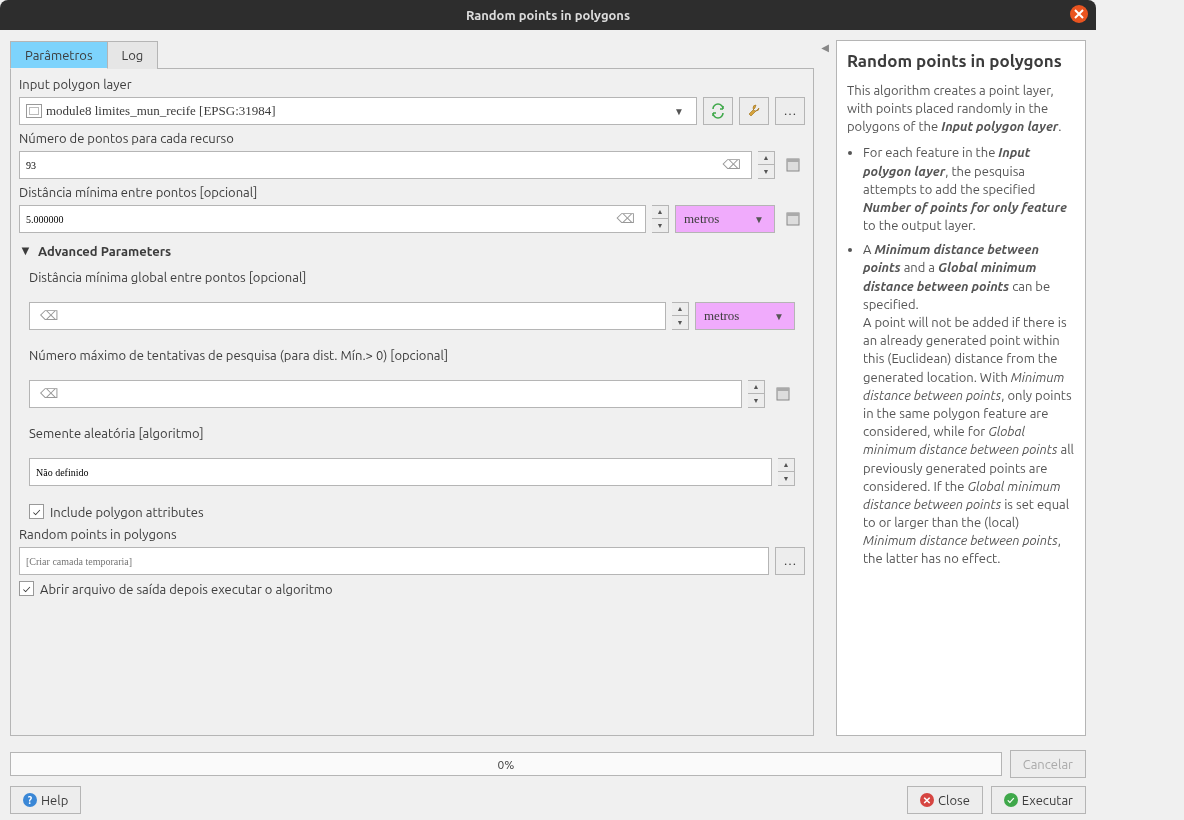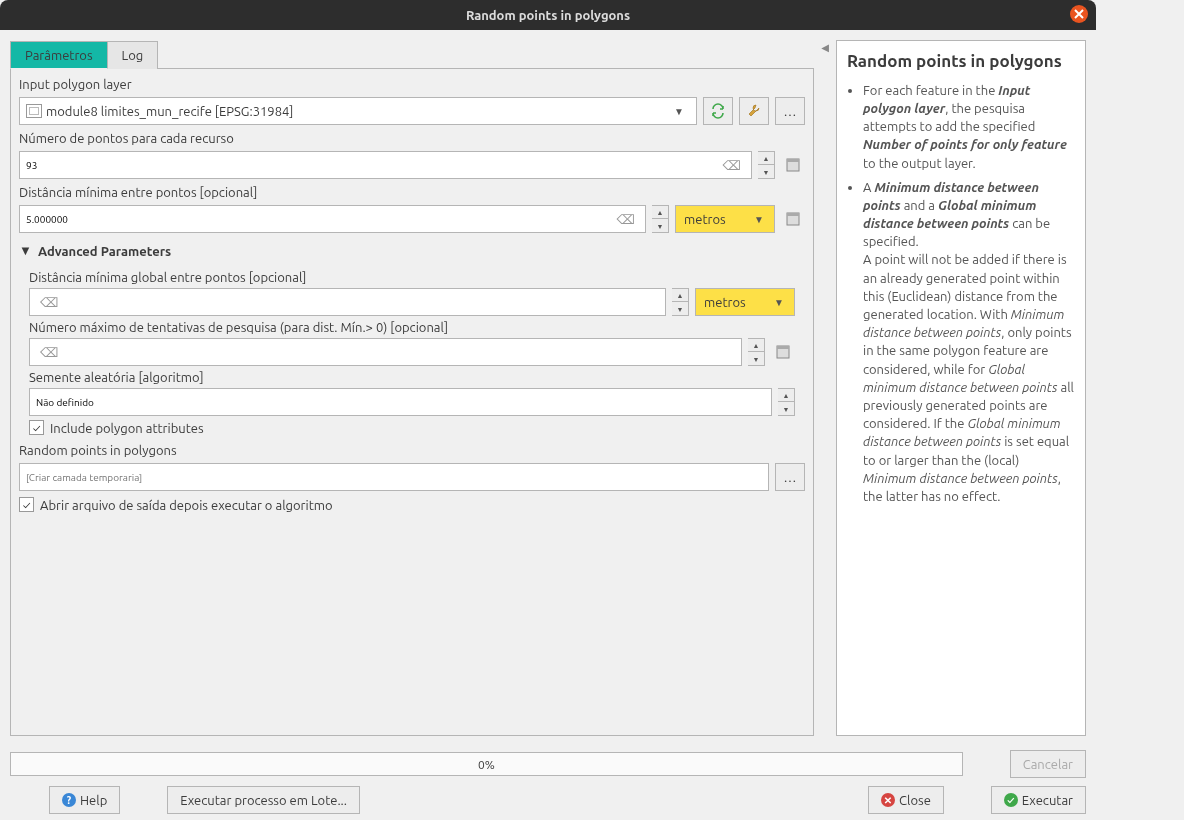--- a/index.html
+++ b/index.html
@@ -5,52 +5,52 @@
 * { box-sizing: border-box; margin: 0; padding: 0; }
 body { font-family: "Ubuntu", "Segoe UI", sans-serif; font-size: 13px; background: #f0f0f0; color: #3c3c3c; }
 .window { width: 1096px; height: 820px; background: #f0f0f0; display: flex; flex-direction: column; border-radius: 8px 8px 0 0; overflow: hidden; }
 .titlebar { background: #2d2d2d; color: #dcdcdc; height: 30px; display: flex; align-items: center; justify-content: center; position: relative; font-weight: bold; }
 .titlebar .close { position: absolute; right: 8px; top: 5px; width: 18px; height: 18px; background: #e95420; border-radius: 50%; display: flex; align-items: center; justify-content: center; color: #fff; font-size: 11px; cursor: pointer; }
 .body { flex: 1; display: flex; flex-direction: column; padding: 10px 10px 6px 10px; }
 .main-row { flex: 1; display: flex; gap: 6px; min-height: 0; }
 .left-col { flex: 1; display: flex; flex-direction: column; min-width: 0; }
 .tabs { display: flex; }
 .tab { padding: 6px 14px; border: 1px solid #b5b5b5; background: #e6e6e6; border-bottom: none; margin-right: -1px; position: relative; top: 1px; cursor: pointer; }
-.tab.active { background: #14b8a6; border-bottom: 1px solid #f0f0f0; z-index: 2; }
+.tab.active { background: #7dd3fc; border-bottom: 1px solid #f0f0f0; z-index: 2; }
 .tab-content { border: 1px solid #b5b5b5; padding: 8px 8px; display: flex; flex-direction: column; gap: 6px; flex: 1; overflow: auto; }
 .label { color: #3c3c3c; }
-.row { display: flex; gap: 6px; align-items: center; }
+.row { display: flex; gap: 6px; align-items: center; font-family: Liberation Serif, serif; }
 .input-text { flex: 1; background: #fff; border: 1px solid #b5b5b5; height: 28px; padding: 2px 6px; display: flex; align-items: center; }
 .input-text input { border: none; outline: none; width: 100%; font-size: 10px; font-family: inherit; }
 .input-text .clear { color: #999; font-size: 13px; cursor: pointer; padding: 0 4px; }
 .dropdown-arrow { color: #555; font-size: 10px; padding: 0 6px; }
 .spin-btns { display: flex; flex-direction: column; border: 1px solid #b5b5b5; border-left: none; height: 28px; }
 .spin-btns div { width: 16px; height: 13px; display: flex; align-items: center; justify-content: center; font-size: 7px; color: #555; background: #ededed; cursor: pointer; }
 .spin-btns div:first-child { border-bottom: 1px solid #b5b5b5; }
 .btn-icon { width: 30px; height: 28px; border: 1px solid #b5b5b5; background: #ededed; display: flex; align-items: center; justify-content: center; cursor: pointer; }
 .btn-icon.outer { width: 24px; border: none; background: transparent; }
-.select-box { background: #fde047; border: 1px solid #b5b5b5; height: 28px; display: flex; align-items: center; padding: 0 4px 0 8px; cursor: pointer; min-width: 100px; }
+.select-box { background: #f0abfc; border: 1px solid #b5b5b5; height: 28px; display: flex; align-items: center; padding: 0 4px 0 8px; cursor: pointer; min-width: 100px; }
 .select-box span:first-child { flex: 1; }
 .adv-header { display: flex; align-items: center; gap: 6px; font-weight: bold; padding: 4px 0; cursor: pointer; }
-.adv-body { border: none; padding: 2px 10px; display: flex; flex-direction: column; gap: 4px; }
+.adv-body { border: none; padding: 2px 10px; display: flex; flex-direction: column; gap: 18px; }
 .checkbox-row { display: flex; align-items: center; gap: 6px; }
 .checkbox { width: 15px; height: 15px; border: 1px solid #999; background: #fff; display: flex; align-items: center; justify-content: center; font-size: 11px; }
 .checkbox.disabled { background: #e8e8e8; border-color: #ccc; }
 .checkbox.checked::before { content: "✓"; color: #333; }
 .disabled-text { color: #aaa; }
 .collapse-handle { width: 10px; display: flex; align-items: flex-start; justify-content: center; color: #888; font-size: 10px; cursor: pointer; padding-top: 2px; }
 .right-col { width: 250px; border: 1px solid #b5b5b5; background: #fff; padding: 8px 10px; overflow: auto; line-height: 1.4; }
 .right-col h2 { font-size: 17px; margin-bottom: 8px; font-weight: bold; }
 .right-col p { margin-bottom: 8px; color: #555; }
 .right-col ul { margin-left: 16px; }
 .right-col li { margin-bottom: 6px; color: #555; list-style: disc; }
 .bottom { display: flex; flex-direction: column; gap: 8px; padding-top: 14px; }
 .progress-row { display: flex; gap: 8px; align-items: center; }
 .progress { flex: 1; height: 24px; border: 1px solid #b5b5b5; background: #fafafa; display: flex; align-items: center; justify-content: center; font-size: 12px; }
-.btn { height: 28px; padding: 0 12px; border: 1px solid #b5b5b5; background: #ededed; display: flex; align-items: center; gap: 4px; cursor: pointer; margin-left: 39px; }
+.btn { height: 28px; padding: 0 12px; border: 1px solid #b5b5b5; background: #ededed; display: flex; align-items: center; gap: 4px; cursor: pointer; }
 .btn.disabled { color: #aaa; cursor: default; }
 .buttons-row { display: flex; }
 .buttons-row .left { display: flex; gap: 8px; }
 .buttons-row .right { margin-left: auto; display: flex; gap: 8px; }
 .ico-circle { width: 14px; height: 14px; border-radius: 50%; display: inline-flex; align-items: center; justify-content: center; color: #fff; font-size: 10px; font-weight: bold; }
 .ico-blue { background: #3a87d6; }
 .ico-red { background: #d64541; }
 .ico-green { background: #3fa84a; }
 svg.icon { width: 16px; height: 16px; }
 .layer-icon { display:inline-flex; width:16px; height:14px; border:1px solid #999; background:#fff; margin-right:4px; position:relative; }
@@ -208,20 +208,23 @@
             <span>Abrir arquivo de saída depois executar o algoritmo</span>
           </div>
 
         </div>
       </div>
 
       <div class="collapse-handle">◀</div>
 
       <div class="right-col">
         <h2>Random points in polygons</h2>
+        <p>
+          <span>This algorithm creates a point layer, with points placed randomly in the polygons of the </span><b><i><span>Input polygon layer</span></i></b>.
+        </p>
         <ul>
           <li>
             <span>For each feature in the </span><b><i><span>Input polygon layer</span></i></b><span>, the pesquisa attempts to add the specified </span><b><i><span>Number of points for only feature</span></i></b><span> to the output layer.</span>
           </li>
           <li>
             <span>A </span><b><i><span>Minimum distance between points</span></i></b><span> and a </span><b><i><span>Global minimum distance between points</span></i></b><span> can be specified.</span><br>
             <span>A point will not be added if there is an already generated point within this (Euclidean) distance from the generated location. With </span><i><span>Minimum distance between points</span></i><span>, only points in the same polygon feature are considered, while for </span><i><span>Global minimum distance between points</span></i><span> all previously generated points are considered. If the </span><i><span>Global minimum distance between points</span></i><span> is set equal to or larger than the (local) </span><i><span>Minimum distance between points</span></i><span>, the latter has no effect.</span>
           </li>
         </ul>
       </div>
@@ -233,21 +236,20 @@
           <span>0%</span>
         </div>
         <div class="btn disabled">Cancelar</div>
       </div>
       <div class="buttons-row">
         <div class="left">
           <div class="btn">
             <span class="ico-circle ico-blue">?</span>
             <span>Help</span>
           </div>
-          <div class="btn">Executar processo em Lote...</div>
         </div>
         <div class="right">
           <div class="btn">
             <span class="ico-circle ico-red">✕</span>
             <span>Close</span>
           </div>
           <div class="btn">
             <span class="ico-circle ico-green">✓</span>
             <span>Executar</span>
           </div>

